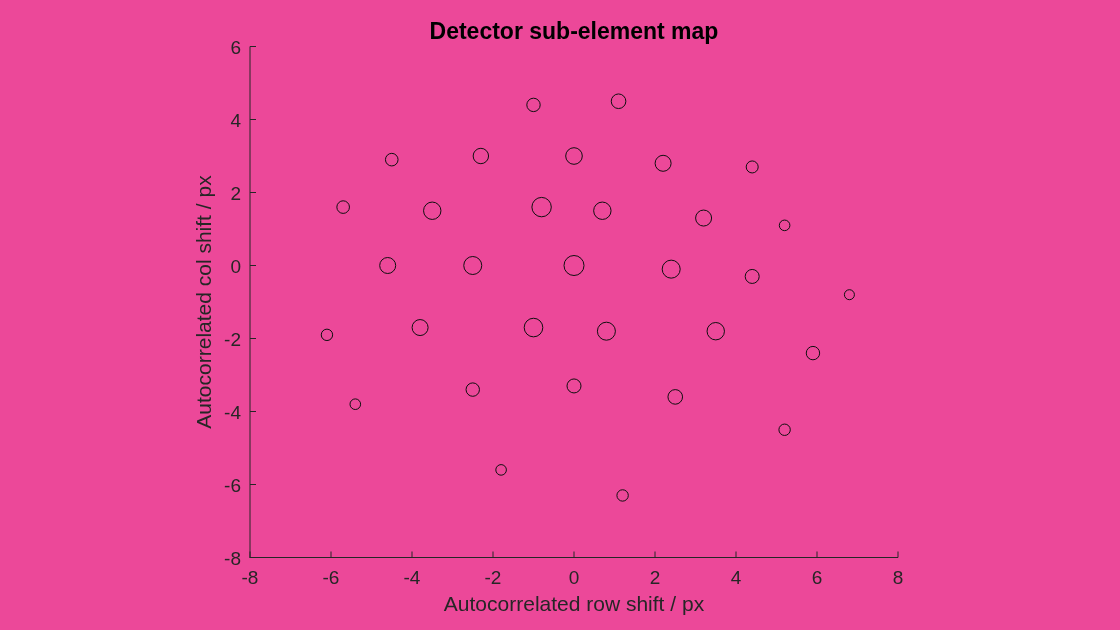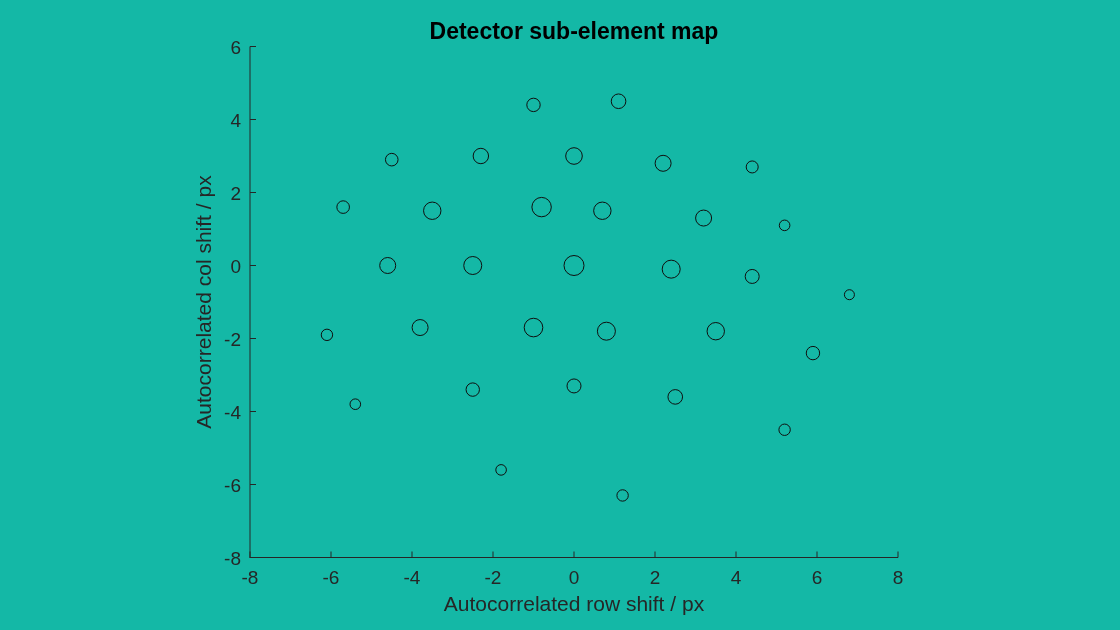--- a/index.html
+++ b/index.html
@@ -8,21 +8,21 @@
     width: 1120px;
     height: 630px;
     background: #ffffff;
     overflow: hidden;
     font-family: "Liberation Sans", sans-serif;
   }
   #figure {
     position: relative;
     width: 1120px;
     height: 630px;
-    background: #14b8a6;
+    background: #ec4899;
     text-align: center;
   }
   svg { display: block; }
   .chart-title {
     font-family: "Liberation Sans", sans-serif;
     font-size: 23px;
     font-weight: bold;
     fill: #000000;
   }
   .axis-label {

